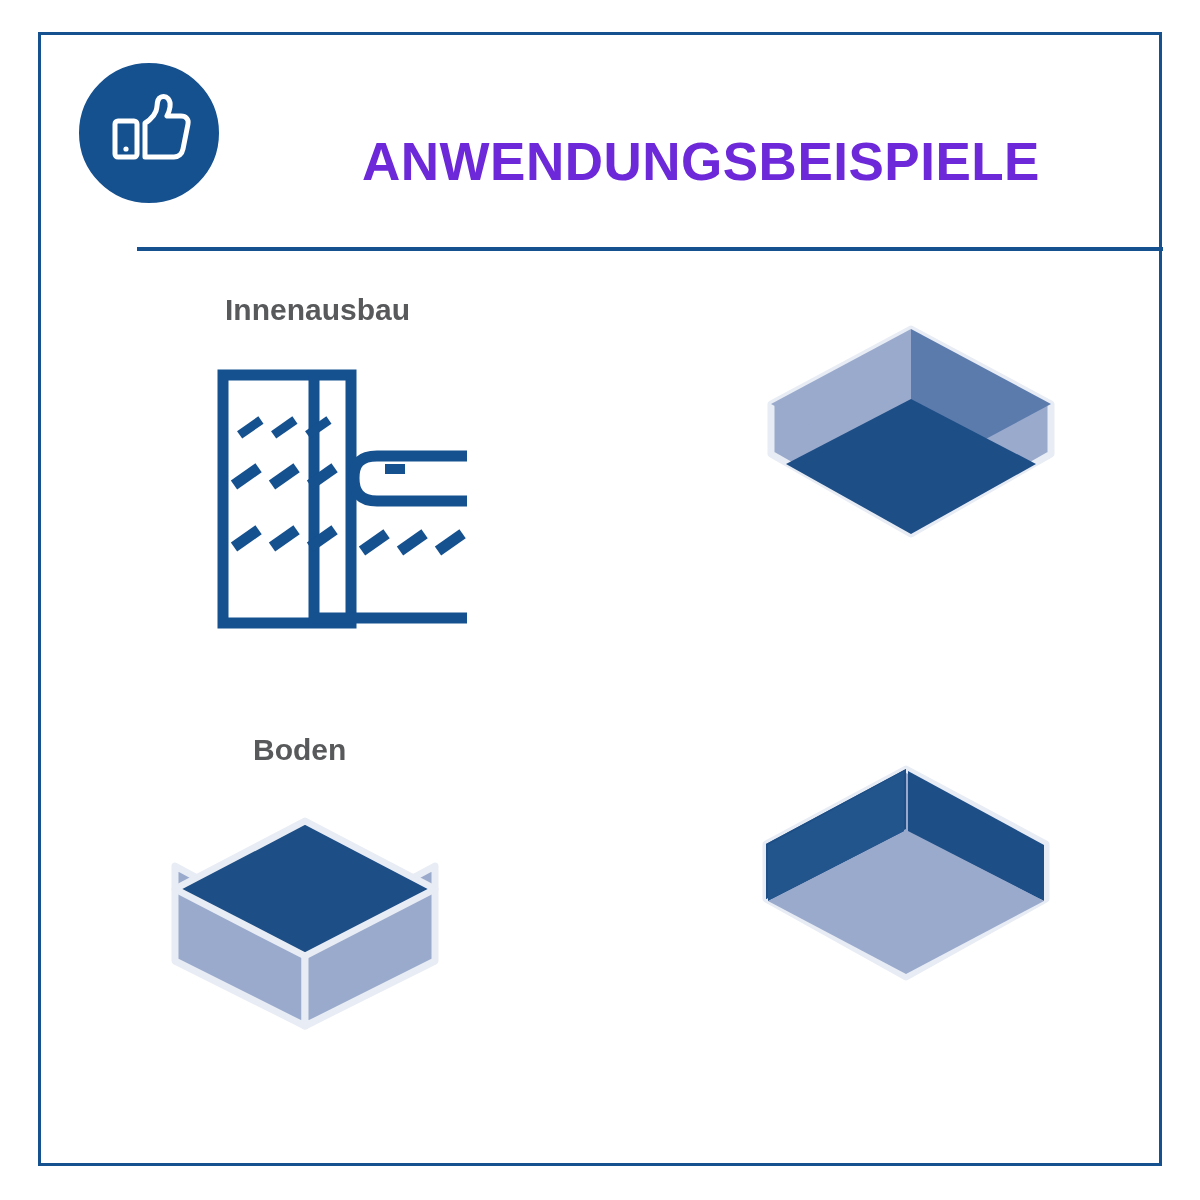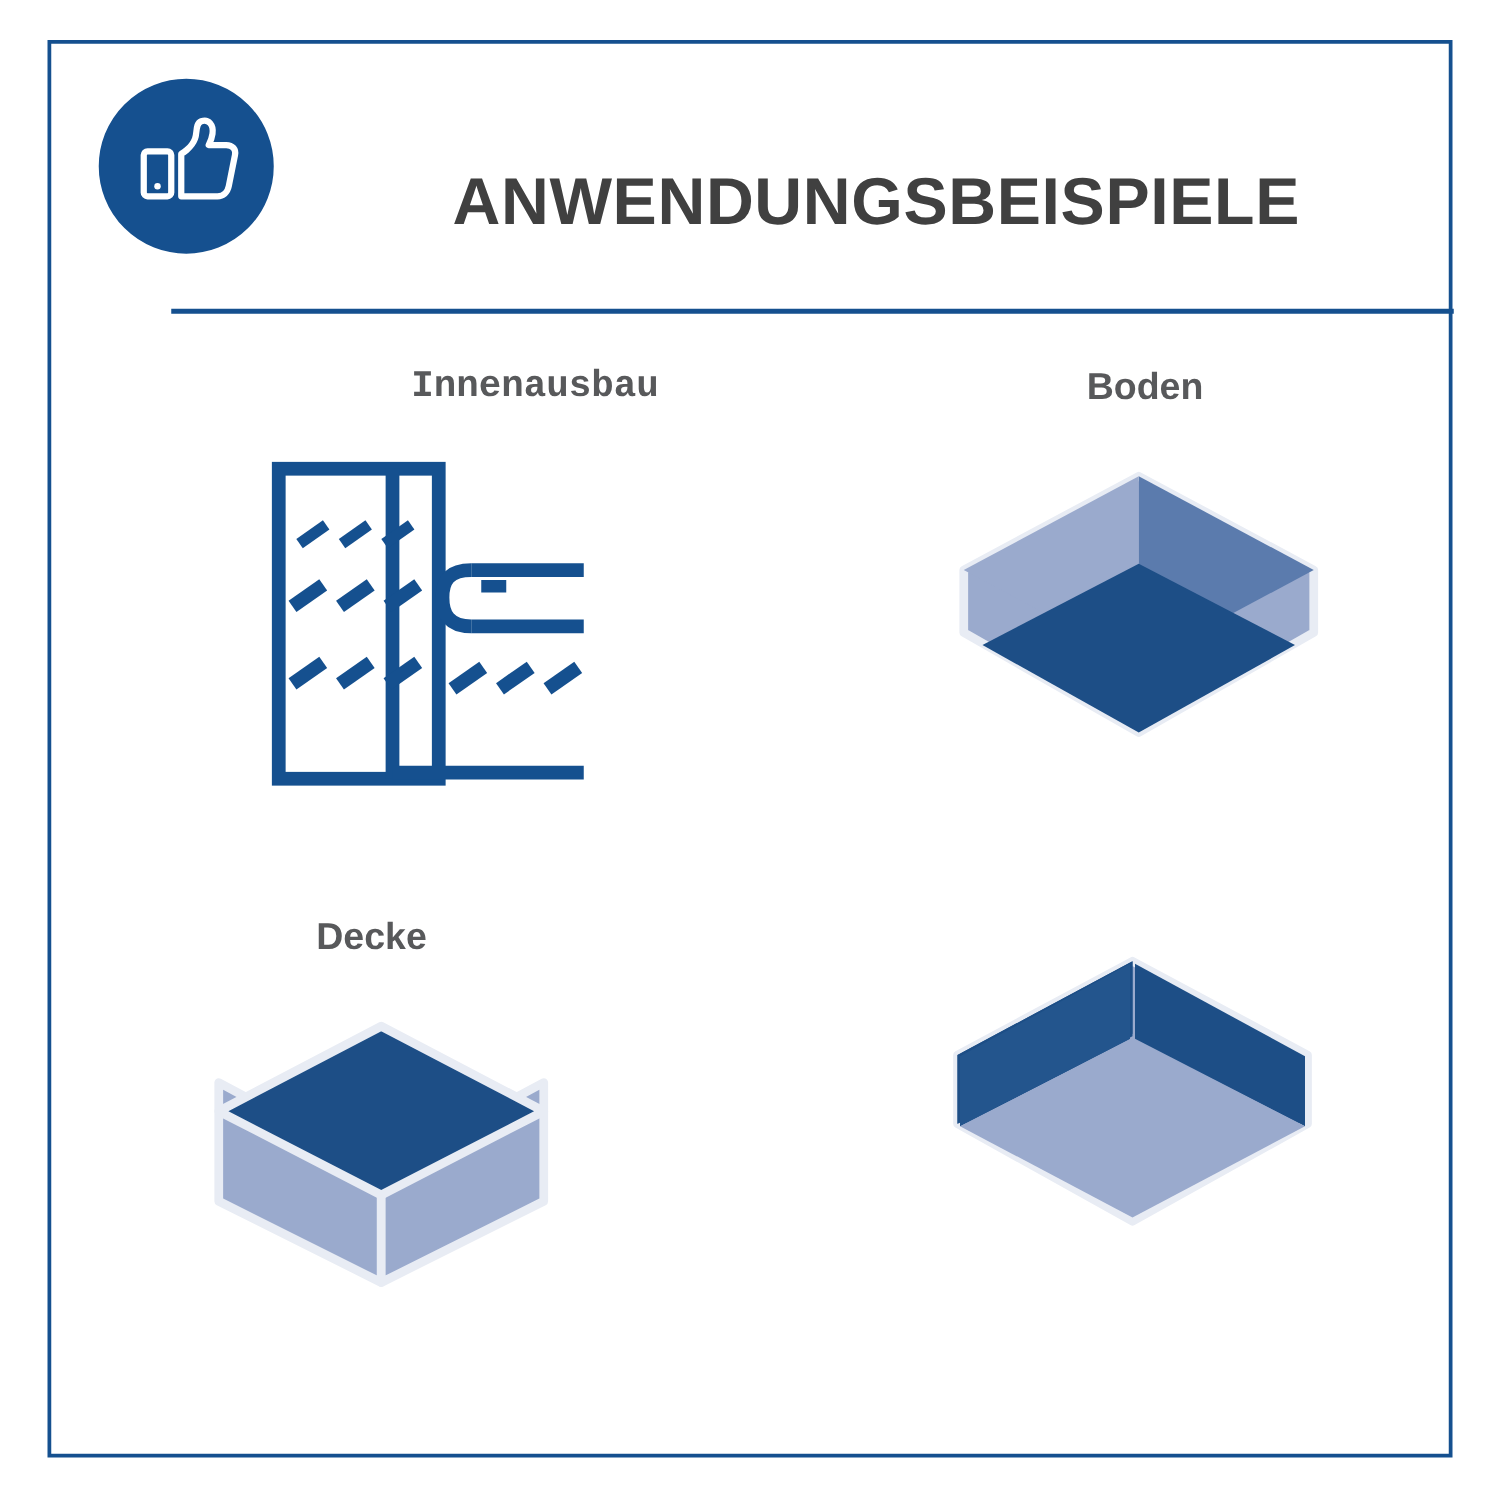--- a/index.html
+++ b/index.html
@@ -43,21 +43,21 @@
     justify-content: center;
   }
 
   
   .header-title {
     position: absolute;
     left: 200px;
     top: 100px;
     width: 920px;
     text-align: center;
-    color: #404040;
+    color: #6d28d9;
     font-size: 53px;
     font-weight: bold;
     letter-spacing: 0.5px;
     line-height: 1;
   }
   .header-rule {
     position: absolute;
     left: 96px;
     top: 212px;
     width: 1026px;
@@ -90,21 +90,21 @@
     display: flex;
     align-items: center;
     justify-content: center;
     height: 330px;
     margin-top: 4px;
   }
   .cell.c1 .cell-art { justify-content: flex-start; padding-left: 108px; }
   .cell.c3 .cell-art { justify-content: flex-start; padding-left: 56px; }
   .cell.c4 .cell-art { justify-content: center; padding-left: 20px; }
   .cell.c2 .cell-art { justify-content: center; padding-left: 30px; }
-  .cell.c1 .cell-label { text-align: center; padding-left: 124px; font-family: Liberation Mono, monospace; }
+  .cell.c1 .cell-label { text-align: left; padding-left: 124px; }
   .cell.c3 .cell-label { text-align: left; padding-left: 152px; }
   .cell.c2 .cell-label { padding-left: 40px; }
   .cell.c4 .cell-label { padding-left: 30px; }
 </style>
 </head>
 <body>
 
 <div class="panel">
 
   <div class="badge">
@@ -158,37 +158,36 @@
 
             <rect x="150" y="176" width="30" height="11" transform="rotate(-35 165 181)"></rect>
             <rect x="188" y="176" width="30" height="11" transform="rotate(-35 203 181)"></rect>
             <rect x="226" y="176" width="30" height="11" transform="rotate(-35 241 181)"></rect>
           </g>
         </svg>
       </div>
     </div>
 
     <div class="cell c2">
+      <div class="cell-art">
+        <svg width="300" height="250" viewBox="0 0 300 250" aria-hidden="true">
+
+          <polygon points="150,10 290,85 290,135 150,215 10,135 10,85" fill="#9aaacd" stroke="#e8ecf4" stroke-width="7" stroke-linejoin="round"></polygon>
+
+          <polygon points="150,10 290,85 150,160 150,10" fill="#5b7bad"></polygon>
+
+          <polygon points="150,10 10,85 150,160" fill="#9aaacd"></polygon>
+
+          <polygon points="150,80 275,145 150,215 25,145" fill="#1d4e86"></polygon>
+        </svg>
+      </div>
+    </div>
+
+    <div class="cell c3">
       <div class="cell-label">Boden</div>
-      <div class="cell-art">
-        <svg width="300" height="250" viewBox="0 0 300 250" aria-hidden="true">
-
-          <polygon points="150,10 290,85 290,135 150,215 10,135 10,85" fill="#9aaacd" stroke="#e8ecf4" stroke-width="7" stroke-linejoin="round"></polygon>
-
-          <polygon points="150,10 290,85 150,160 150,10" fill="#5b7bad"></polygon>
-
-          <polygon points="150,10 10,85 150,160" fill="#9aaacd"></polygon>
-
-          <polygon points="150,80 275,145 150,215 25,145" fill="#1d4e86"></polygon>
-        </svg>
-      </div>
-    </div>
-
-    <div class="cell c3">
-      <div class="cell-label">Decke</div>
       <div class="cell-art">
         <svg width="300" height="250" viewBox="0 0 300 250" aria-hidden="true">
 
           <polygon points="18,55 148,125 148,215 18,150" fill="#9aaacd" stroke="#e8ecf4" stroke-width="7" stroke-linejoin="round"></polygon>
 
           <polygon points="278,55 148,125 148,215 278,150" fill="#9aaacd" stroke="#e8ecf4" stroke-width="7" stroke-linejoin="round"></polygon>
 
           <polygon points="148,10 278,78 148,145 18,78" fill="#1d4e86" stroke="#e8ecf4" stroke-width="7" stroke-linejoin="round"></polygon>
         </svg>
       </div>

